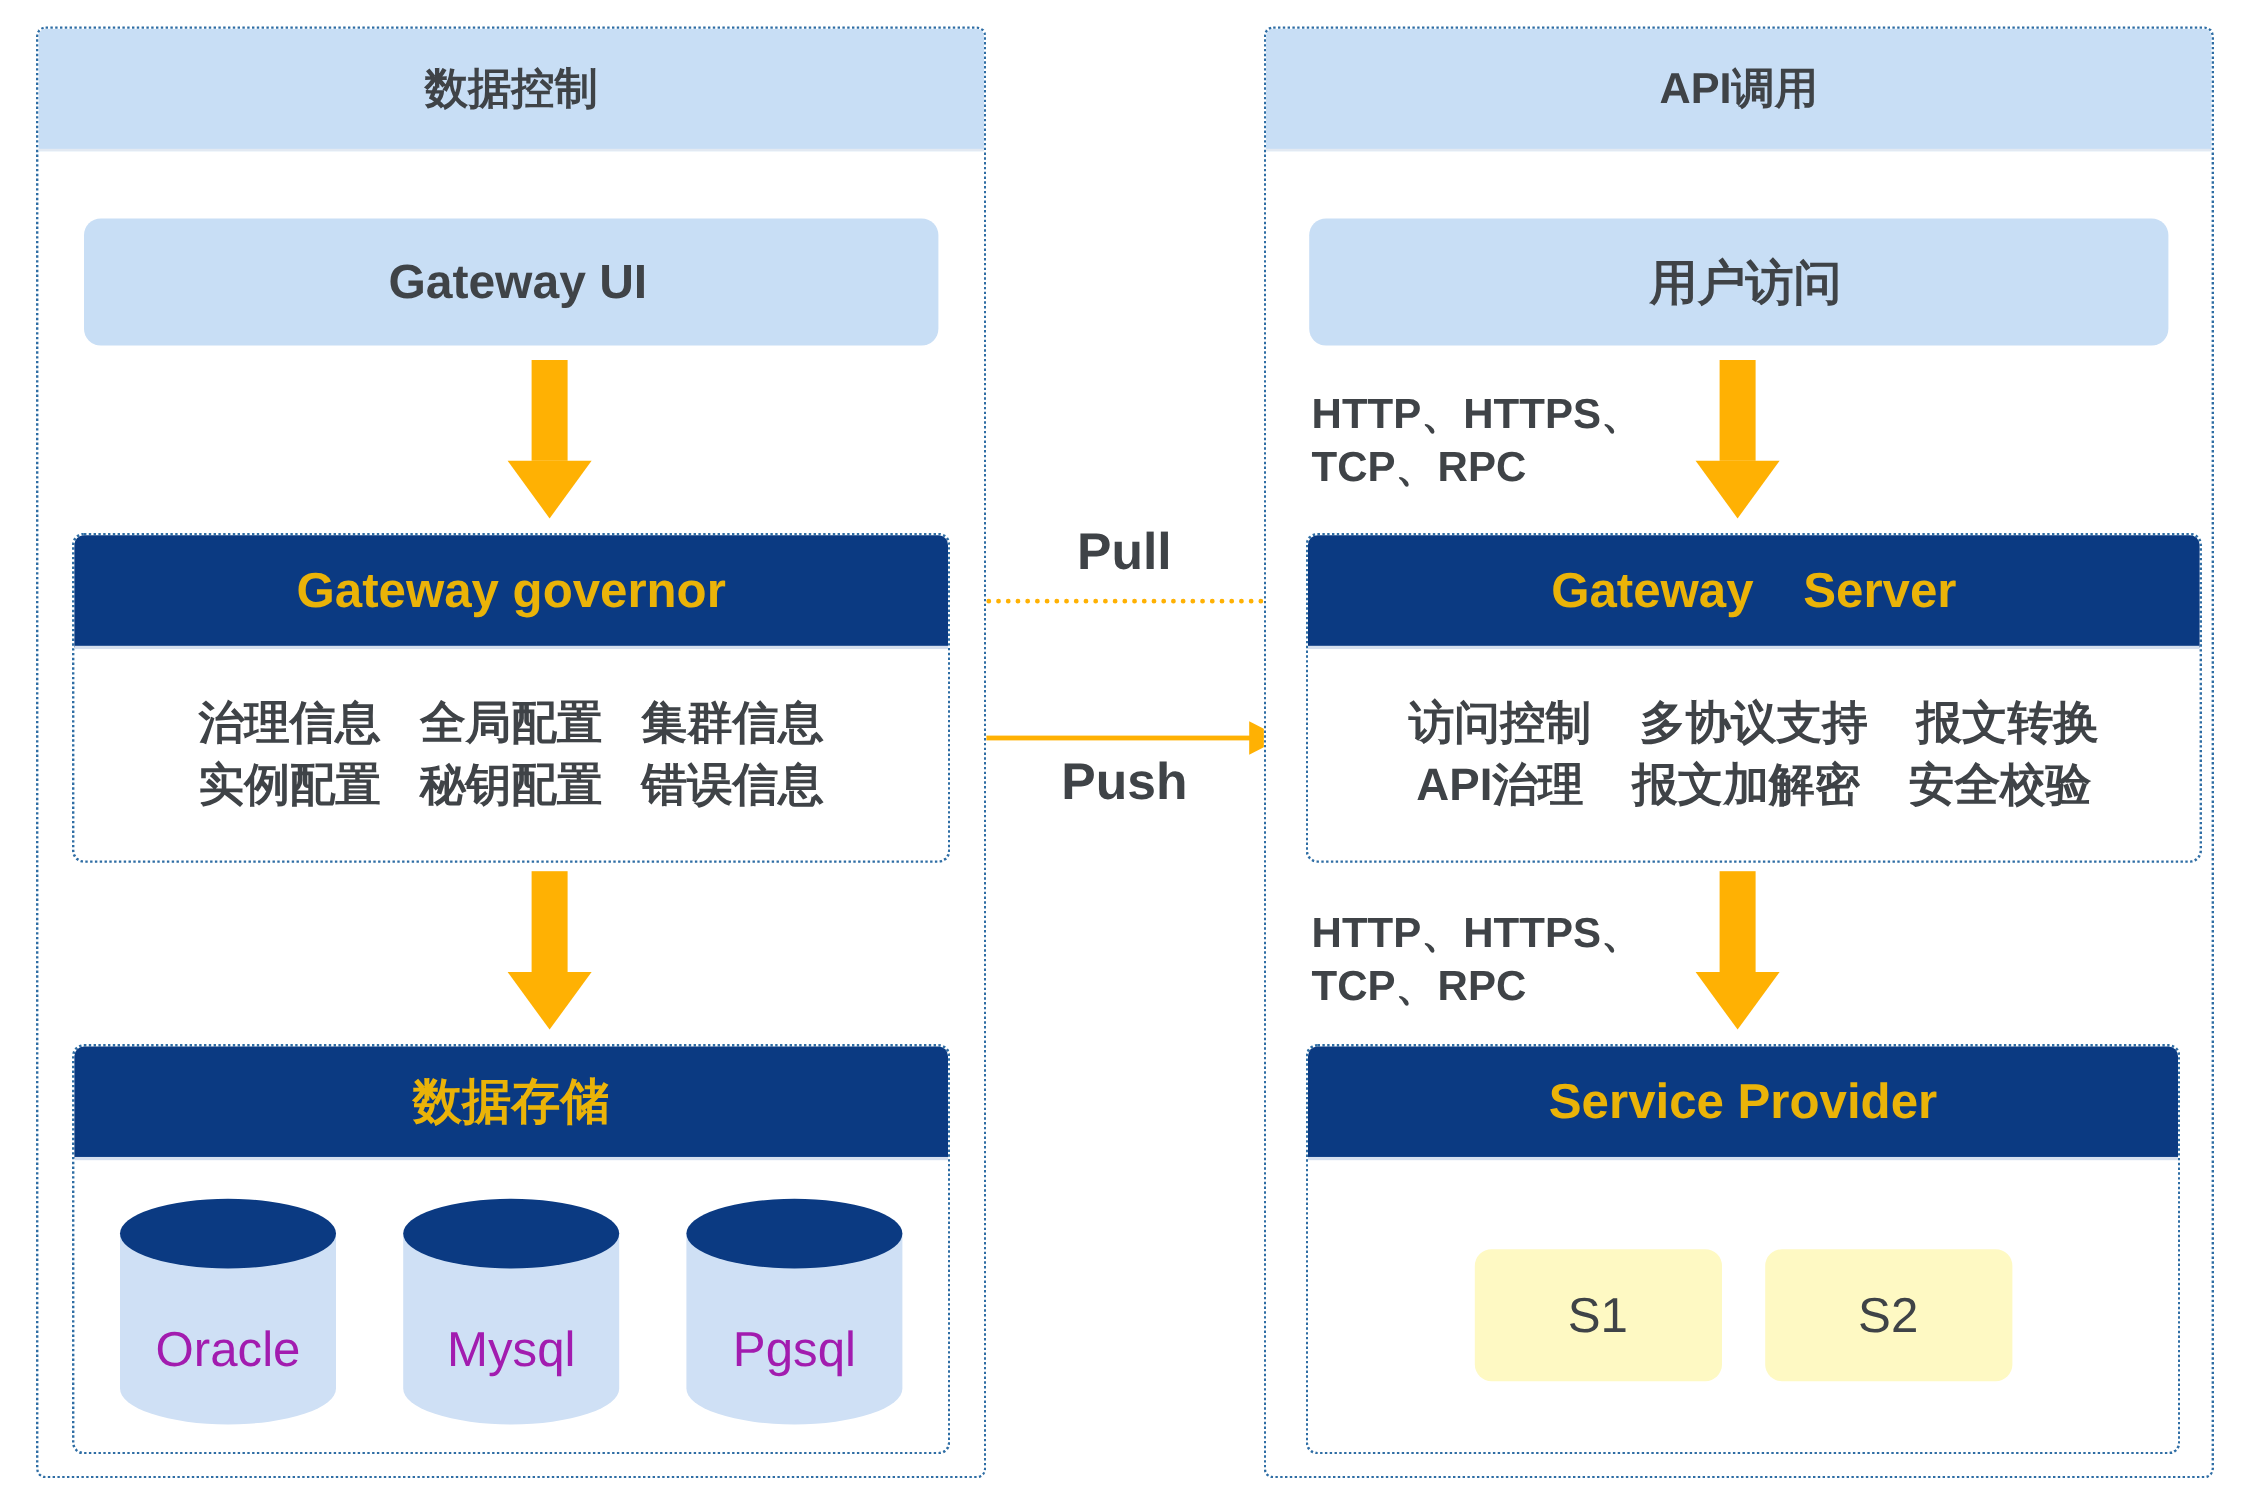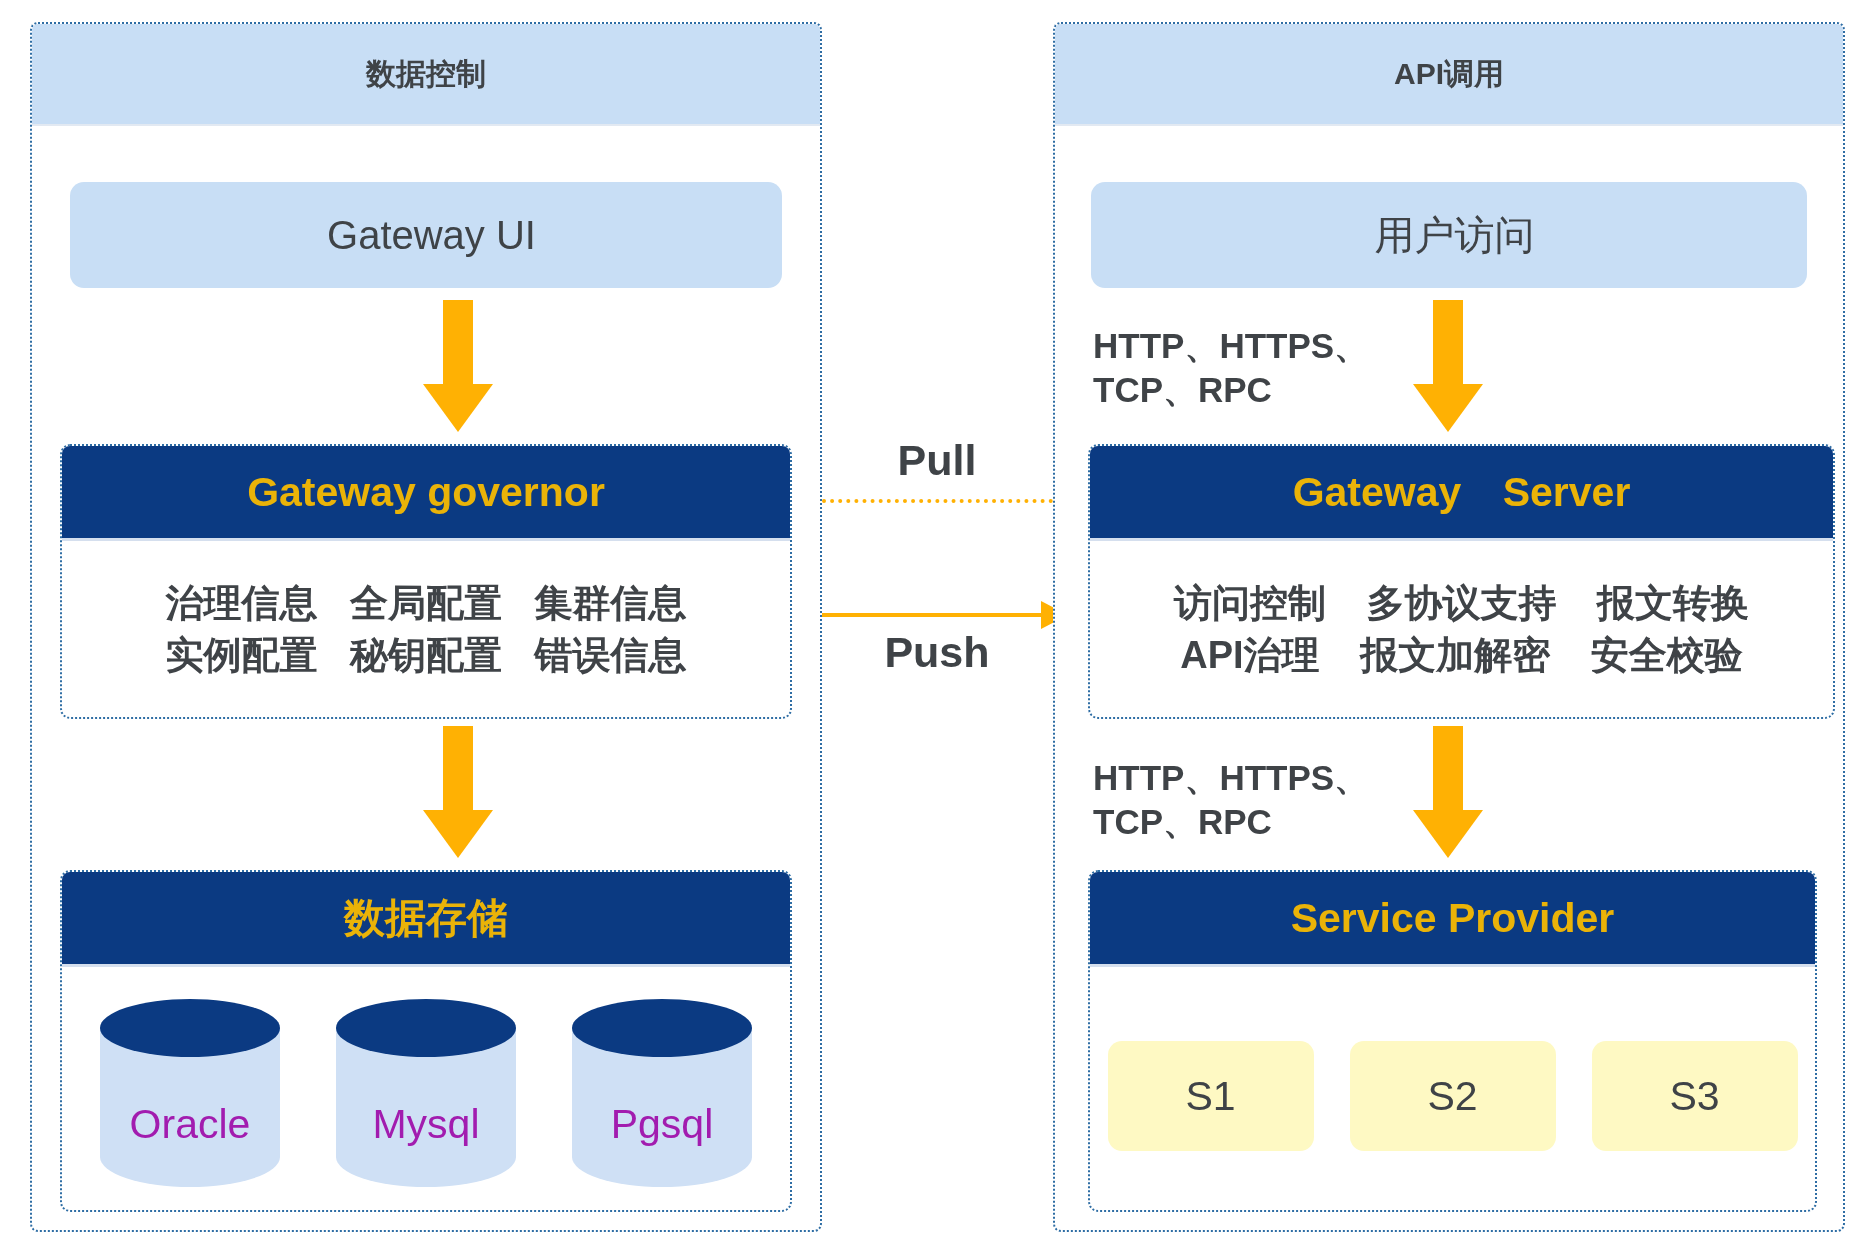--- a/index.html
+++ b/index.html
@@ -13,27 +13,27 @@
     position:absolute; top:22px; height:1206px;
     border:2px dotted var(--border-blue,#2e6da4);
     border-radius:8px; background:#fff; overflow:hidden;
   }
   #panel-left  { left:30px;   width:788px; }
   #panel-right { left:1053px; width:788px; }
   .panel-header {
     height:100px; background:var(--light-blue,#c8def5);
     border-bottom:2px solid #e2e9f2;
     display:flex; align-items:center; justify-content:center;
-    font-size:30px; font-weight:bold; color:var(--text-dark,#3f4347);
+    font-size:36px; font-weight:bold; color:var(--text-dark,#3f4347);
   }
   
   .pill {
     position:absolute; background:var(--light-blue,#c8def5); border-radius:14px;
     display:flex; align-items:center; justify-content:center;
-    font-size:40px; font-weight:400; color:var(--text-dark,#3f4347);padding-left:11px;
+    font-size:40px; font-weight:700; color:var(--text-dark,#3f4347);padding-left:11px;
   }
   #gateway-ui  { left:38px; right:38px; top:158px; height:106px; }
   #user-access { left:36px; right:36px; top:158px; height:106px; }
   
   .block {
     position:absolute; border:2px dotted var(--border-blue,#2e6da4);
     border-radius:10px; background:#fff;
   }
   .block-header {
     height:92px; background:var(--navy,#0b3a82); border-radius:8px 8px 0 0;
@@ -209,20 +209,17 @@
 
     <div class="block" id="provider">
       <div class="block-header">Service Provider</div>
       <div class="svc-row">
         <div class="svc">
           <span>S1</span>
         </div>
         <div class="svc">
           <span>S2</span>
         </div>
-        <div class="svc">
-          <span>S3</span>
-        </div>
       </div>
     </div>
   </div>
 
 </div>
 
 </body></html>

